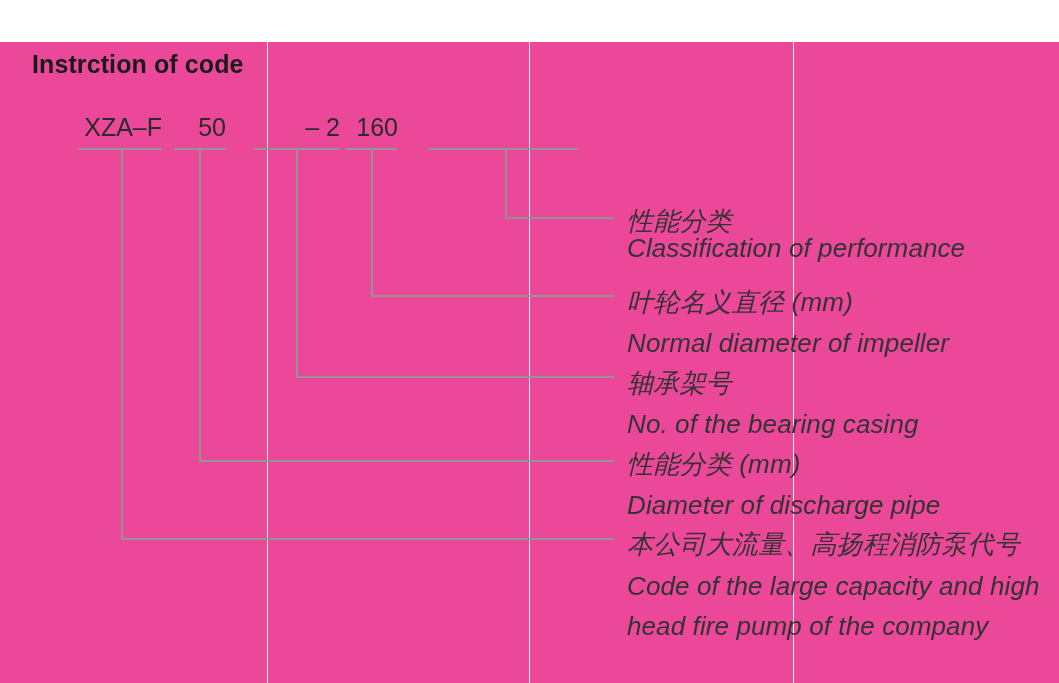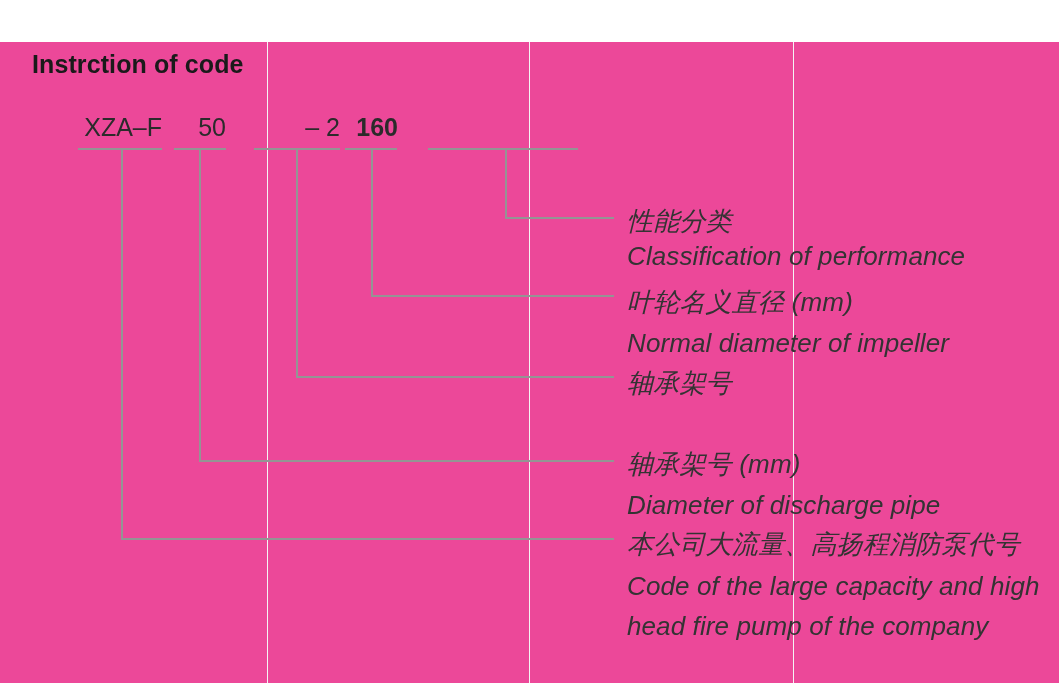--- a/index.html
+++ b/index.html
@@ -101,21 +101,21 @@
   <div class="bottom-rule"></div>
 
   <div id="title">Instrction of code</div>
 
   <div class="code-seg" style="left:78px;  width:84px;">XZA–F</div>
 
   <div class="code-seg" style="left:174px; width:52px;">50</div>
 
   <div class="code-seg" style="left:254px; width:86px;">– 2</div>
 
-  <div class="code-seg" style="left:345px; width:53px;font-weight:bold;">160</div>
+  <div class="code-seg" style="left:345px; width:53px;">160</div>
 
 
   <svg id="leaders" viewBox="0 0 1059 683">
 
     <line x1="78" y1="107" x2="162" y2="107"></line>
     <line x1="174" y1="107" x2="226" y2="107"></line>
     <line x1="254" y1="107" x2="340" y2="107"></line>
     <line x1="345" y1="107" x2="397" y2="107"></line>
     <line x1="428" y1="107" x2="578" y2="107"></line>
 
@@ -124,27 +124,28 @@
     <path d="M372,107 L372,254 L614,254"></path>
 
     <path d="M297,107 L297,335 L614,335"></path>
 
     <path d="M200,107 L200,419 L614,419"></path>
 
     <path d="M122,107 L122,497 L614,497"></path>
   </svg>
 
   <div class="label cn" style="top:166px">性能分类</div>
-  <div class="label en" style="top:201px">Classification of performance</div>
+  <div class="label en" style="top:193px">Classification of performance</div>
 
   <div class="label cn" style="top:247px">叶轮名义直径 (mm)</div>
   <div class="label en" style="top:288px">Normal diameter of impeller</div>
 
   <div class="label cn" style="top:328px">轴承架号</div>
+  <div class="label en" style="top:369px">No.  of the bearing casing</div>
 
-  <div class="label cn" style="top:409px">轴承架号 (mm)</div>
+  <div class="label cn" style="top:409px">性能分类 (mm)</div>
   <div class="label en" style="top:450px">Diameter of discharge pipe</div>
 
   <div class="label cn" style="top:489px">本公司大流量、高扬程消防泵代号</div>
   <div class="label en" style="top:571px">head fire pump of the company</div>
   <div class="label en" style="top:531px">Code of the large capacity and high</div>
 
 </div>
 
 </body></html>

